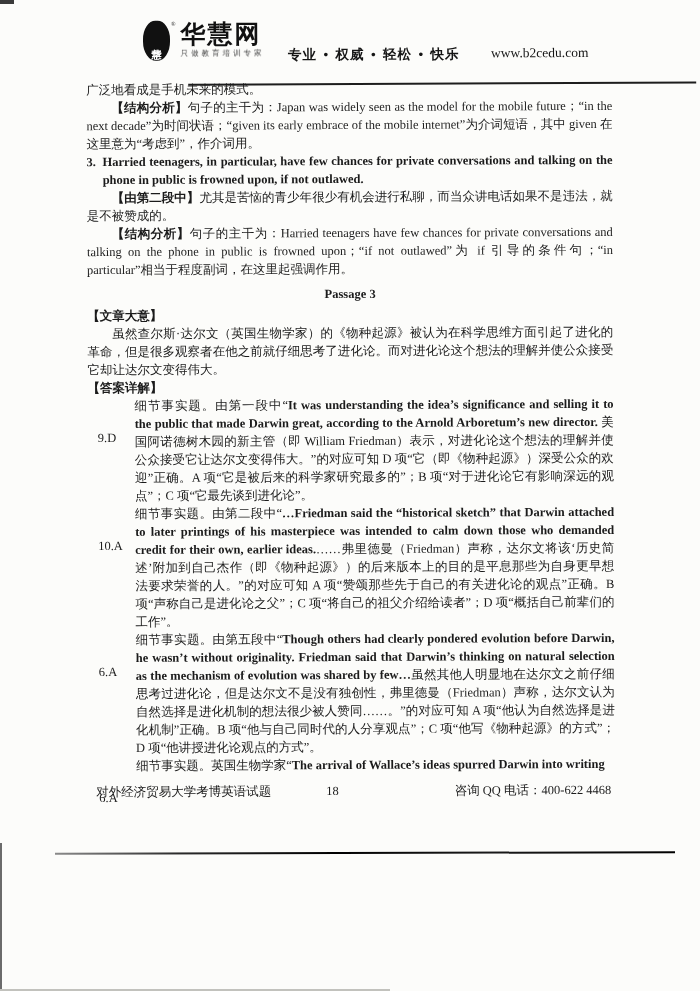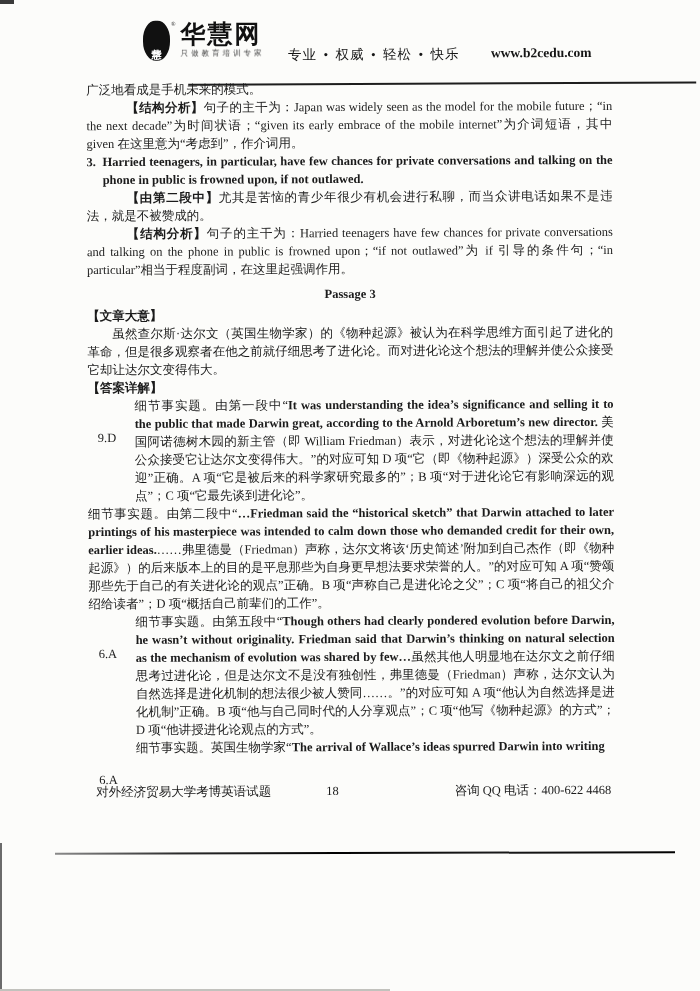--- a/index.html
+++ b/index.html
@@ -31,36 +31,36 @@
     font-size:10px; line-height:11px; font-weight:bold;
     letter-spacing:0; writing-mode:vertical-rl; text-orientation:upright;
   }
   .logo-reg { font-size:6px; color:#333; vertical-align:top; margin-left:1px; }
   .logo-textcol { margin-left:5px; }
   .logo-name { font-size:25px; font-weight:bold; letter-spacing:2px; line-height:26px; color:#111;
     font-family:"Liberation Sans","DejaVu Sans",sans-serif; }
   .logo-tagline { font-size:7.5px; letter-spacing:3px; color:#444; margin-top:2px; filter:blur(0.4px); }
   .header-slogan {
     position:absolute; left:195px; top:28px;
-    font-size:13.5px; font-weight:normal; letter-spacing:1px; word-spacing:2px; color:#151515;
+    font-size:13.5px; font-weight:bold; letter-spacing:1px; word-spacing:2px; color:#151515;
   }
   .header-site {
     position:absolute; left:398px; top:28px;
-    font-size:13.5px; font-weight:bold; color:#151515;
+    font-size:13.5px; font-weight:normal; color:#151515;
   }
   .header-rule { position:absolute; left:95px; top:65px; width:508px; height:2px; background:#1d1d1d; }
 
   
   .content {
     position:absolute; top:80px; left:88px; width:526px;
     font-size:12.5px; line-height:18px; text-align:justify;
   }
   .content p { margin:0; }
   .p-indent { text-indent:2em; }
-  .label-bold { font-weight:bold;margin-left:15px; }
+  .label-bold { font-weight:bold; }
   .sentence-item { display:flex; font-weight:bold; }
   .sentence-num { width:16px; flex-shrink:0; }
   .sentence-text { flex:1; }
   .passage-heading { text-align:center; font-weight:bold; margin:7px 0 3px 0 !important; }
   .section-label { font-weight:bold; }
   .answer-item { display:flex; }
   .answer-num { width:47px; flex-shrink:0; padding-left:10px; box-sizing:border-box;margin-top:32px; }
   .answer-text { flex:1; }
   .en-bold { font-weight:bold; }
 
@@ -127,20 +127,21 @@
       <p class="p-indent">虽然查尔斯·达尔文（英国生物学家）的《物种起源》被认为在科学思维方面引起了进化的革命，但是很多观察者在他之前就仔细思考了进化论。而对进化论这个想法的理解并使公众接受它却让达尔文变得伟大。</p>
 
       <p class="section-label">【答案详解】</p>
 
       <div class="answer-item">
         <span class="answer-num">9.D</span>
         <span class="answer-text"><span>细节事实题。由第一段中“</span><span class="en-bold">It was understanding the idea’s significance and selling it to the public that made Darwin great, according to the Arnold Arboretum’s new director.</span><span> 美国阿诺德树木园的新主管（即 William Friedman）表示，对进化论这个想法的理解并使公众接受它让达尔文变得伟大。”的对应可知 D 项“它（即《物种起源》）深受公众的欢迎”正确。A 项“它是被后来的科学家研究最多的”；B 项“对于进化论它有影响深远的观点”；C 项“它最先谈到进化论”。</span></span>
       </div>
 
       <div class="answer-item">
+        <span class="answer-num">10.A</span>
         <span class="answer-text"><span>细节事实题。由第二段中“</span><span class="en-bold">…Friedman said the “historical sketch” that Darwin attached to later printings of his masterpiece was intended to calm down those who demanded credit for their own, earlier ideas.</span><span>……弗里德曼（Friedman）声称，达尔文将该‘历史简述’附加到自己杰作（即《物种起源》）的后来版本上的目的是平息那些为自身更早想法要求荣誉的人。”的对应可知 A 项“赞颂那些先于自己的有关进化论的观点”正确。B 项“声称自己是进化论之父”；C 项“将自己的祖父介绍给读者”；D 项“概括自己前辈们的工作”。</span></span>
       </div>
 
       <div class="answer-item">
         <span class="answer-num">6.A</span>
         <span class="answer-text"><span>细节事实题。由第五段中“</span><span class="en-bold">Though others had clearly pondered evolution before Darwin, he wasn’t without originality. Friedman said that Darwin’s thinking on natural selection as the mechanism of evolution was shared by few…</span><span>虽然其他人明显地在达尔文之前仔细思考过进化论，但是达尔文不是没有独创性，弗里德曼（Friedman）声称，达尔文认为自然选择是进化机制的想法很少被人赞同……。”的对应可知 A 项“他认为自然选择是进化机制”正确。B 项“他与自己同时代的人分享观点”；C 项“他写《物种起源》的方式”；D 项“他讲授进化论观点的方式”。</span></span>
       </div>
 
       <div class="answer-item">
         <span class="answer-num">6.A</span>

